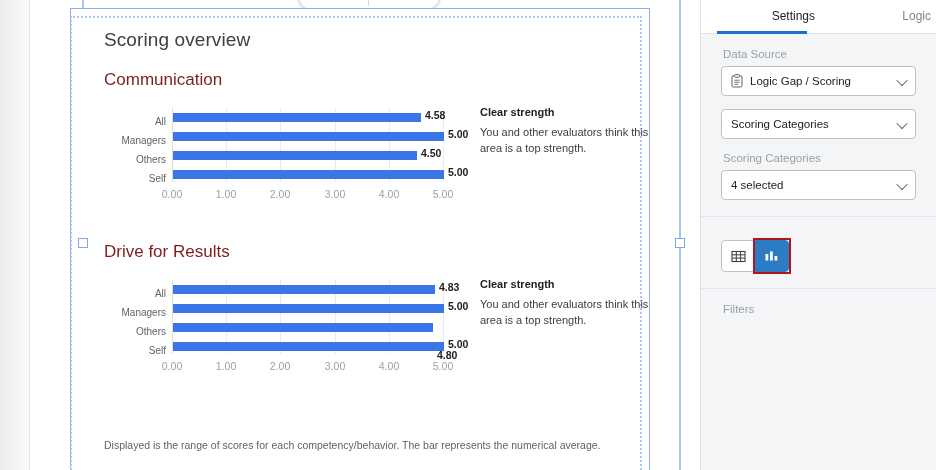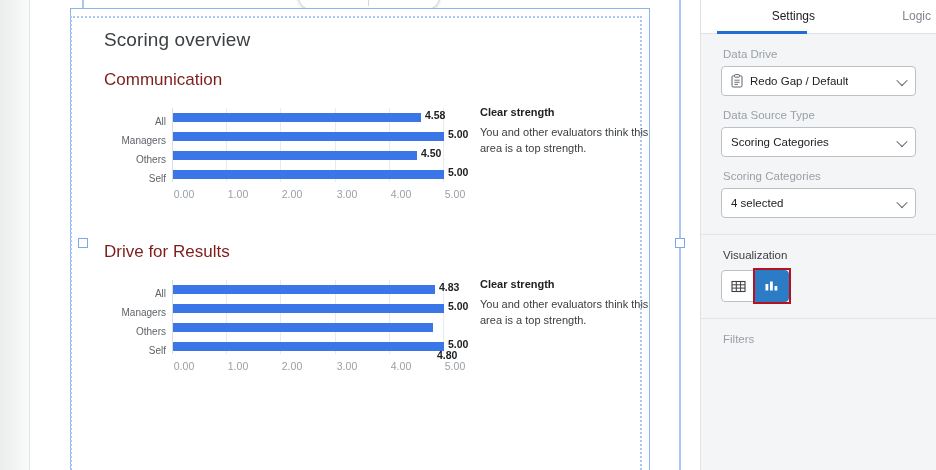--- a/index.html
+++ b/index.html
@@ -90,21 +90,21 @@
   .axisline{
     position:absolute;left:0;top:0;width:1px;height:74px;background:#dadce0;
   }
   .bar{
     position:absolute;height:9px;background:#3b76e8;border-radius:0;
   }
   .barval{
     position:absolute;font-size:10.5px;font-weight:bold;color:#202124;
     white-space:nowrap;
   }
-  .ticks{position:absolute;left:80px;top:80px;width:272px;height:14px;}
+  .ticks{position:absolute;left:68px;top:80px;width:272px;height:14px;}
   .tick{
     position:absolute;font-size:10.5px;color:#9aa0a6;white-space:nowrap;
     transform:translateX(-50%);
   }
 
   
   .note{position:absolute;width:182px;}
   .note-title{
     font-size:11px;font-weight:bold;color:#202124;margin:0 0 7px 0;
   }
@@ -299,65 +299,64 @@
             <div class="tick" style="left:271px;">5.00</div>
           </div>
         </div>
 
         <div class="note" style="left:398px;top:36px;">
           <p class="note-title">Clear strength</p>
           <p class="note-body">You and other evaluators think this area is a top strength.</p>
         </div>
       </div>
 
+      <div class="footnote">Displayed is the range of scores for each competency/behavior. The bar represents the numerical average.</div>
     </div>
   </div>
 
   <div class="panel">
 
     <div class="tabs">
       <div class="tab settings">Settings</div>
       <div class="tab styles">Logic</div>
       <div class="tab-underline"></div>
     </div>
 
     <div class="panel-section">
-      <div class="field-label">Data Drive</div>
+      <div class="field-label">Data Source</div>
       <div class="select">
         <svg class="clip-icon" viewBox="0 0 12 14">
           <rect x="1" y="1.8" width="10" height="11.2" rx="1.2" fill="none" stroke="#5f6368" stroke-width="1"></rect>
           <rect x="3.6" y="0.6" width="4.8" height="2.6" rx="0.7" fill="#fff" stroke="#5f6368" stroke-width="1"></rect>
           <line x1="3.4" y1="6.2" x2="8.6" y2="6.2" stroke="#5f6368" stroke-width="0.9"></line>
           <line x1="3.4" y1="8.3" x2="8.6" y2="8.3" stroke="#5f6368" stroke-width="0.9"></line>
           <line x1="3.4" y1="10.4" x2="7" y2="10.4" stroke="#5f6368" stroke-width="0.9"></line>
         </svg>
-        <span class="val">Redo Gap / Default</span>
+        <span class="val">Logic Gap / Scoring</span>
         <span class="chev"></span>
       </div>
 
       <div class="field-gap"></div>
 
-      <div class="field-label">Data Source Type</div>
       <div class="select">
         <span class="val">Scoring Categories</span>
         <span class="chev"></span>
       </div>
 
       <div class="field-gap"></div>
 
       <div class="field-label">Scoring Categories</div>
       <div class="select">
         <span class="val">4 selected</span>
         <span class="chev"></span>
       </div>
     </div>
 
 
     <div class="panel-section">
-      <div class="field-label dark">Visualization</div>
       <div class="viz-row">
         <div class="viz-btn first">
           <svg width="15" height="15" viewBox="0 0 15 15">
             <rect x="1" y="2.5" width="13" height="10" fill="none" stroke="#3c4043" stroke-width="1.1"></rect>
             <line x1="1" y1="5.8" x2="14" y2="5.8" stroke="#3c4043" stroke-width="1"></line>
             <line x1="1" y1="9.1" x2="14" y2="9.1" stroke="#3c4043" stroke-width="1"></line>
             <line x1="5.3" y1="2.5" x2="5.3" y2="12.5" stroke="#3c4043" stroke-width="1"></line>
             <line x1="9.6" y1="2.5" x2="9.6" y2="12.5" stroke="#3c4043" stroke-width="1"></line>
           </svg>
         </div>

